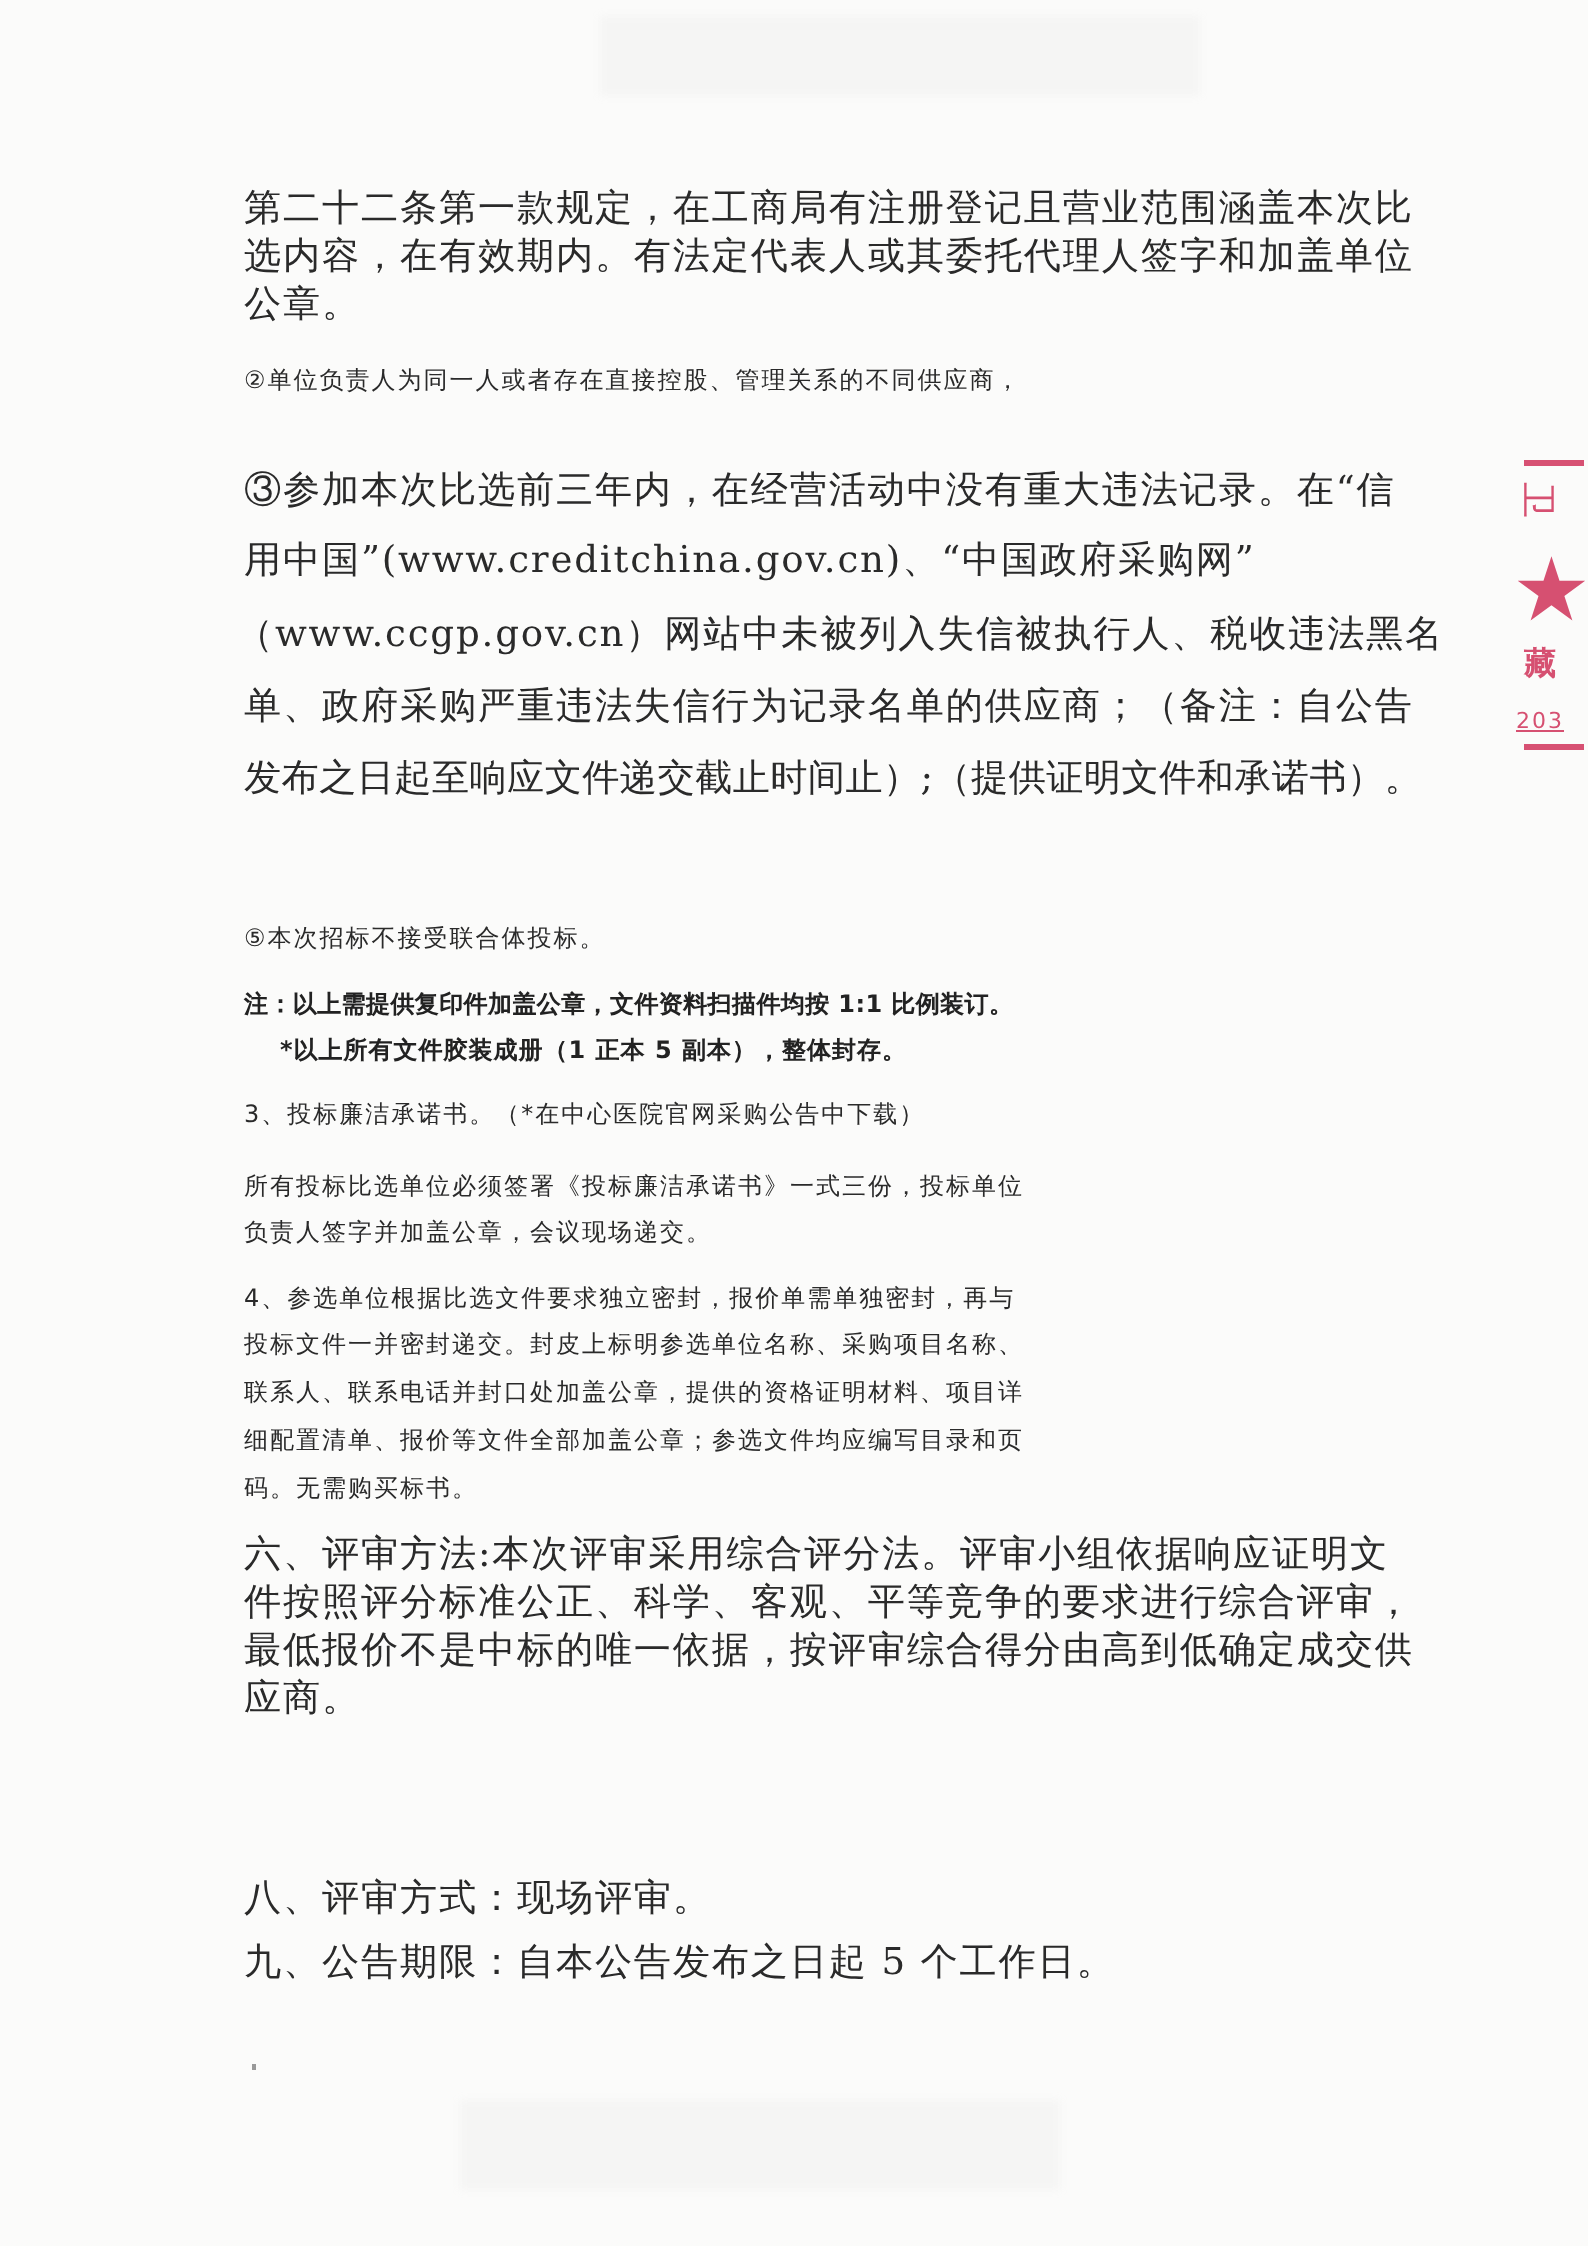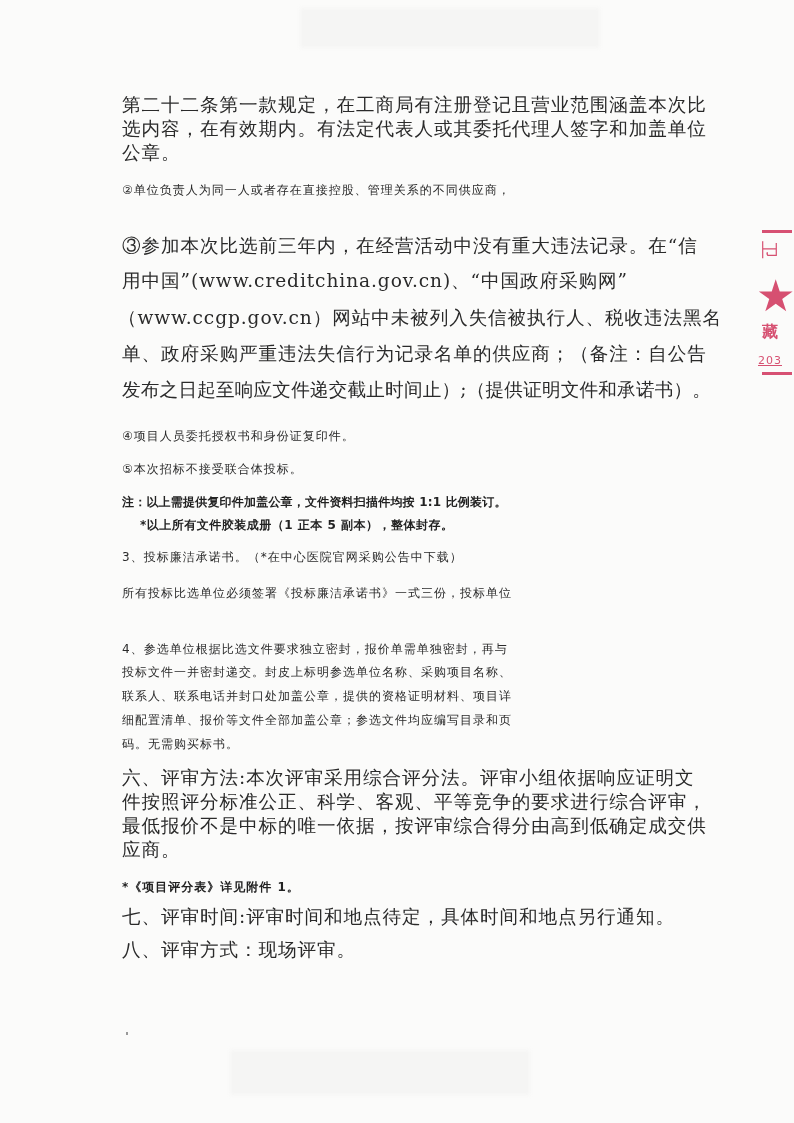--- a/index.html
+++ b/index.html
@@ -43,44 +43,43 @@
   <div class="line" style="top:142px">公章。</div>
 
   <div class="line sans" style="top:179px">②单位负责人为同一人或者存在直接控股、管理关系的不同供应商，</div>
 
   <div class="line" style="top:235px">③参加本次比选前三年内，在经营活动中没有重大违法记录。在“信</div>
   <div class="line" style="top:270px">用中国”(www.creditchina.gov.cn)、“中国政府采购网”</div>
   <div class="line" style="top:307px;left:118px">（www.ccgp.gov.cn）网站中未被列入失信被执行人、税收违法黑名</div>
   <div class="line" style="top:343px">单、政府采购严重违法失信行为记录名单的供应商；（备注：自公告</div>
   <div class="line" style="top:379px;letter-spacing:0.2px">发布之日起至响应文件递交截止时间止）;（提供证明文件和承诺书）。</div>
 
-  <div class="line sans" style="top:425px">④项目人员委托授权书和身份证复印件。</div>
   <div class="line sans" style="top:458px">⑤本次招标不接受联合体投标。</div>
 
   <div class="line sans bold" style="top:491px;letter-spacing:0.2px">注：以上需提供复印件加盖公章，文件资料扫描件均按 1:1 比例装订。</div>
   <div class="line sans bold indent" style="top:514px;letter-spacing:0.5px">*以上所有文件胶装成册（1 正本 5 副本），整体封存。</div>
 
   <div class="line sans" style="top:546px">3、投标廉洁承诺书。（*在中心医院官网采购公告中下载）</div>
   <div class="line sans" style="top:582px">所有投标比选单位必须签署《投标廉洁承诺书》一式三份，投标单位</div>
+  <div class="line sans" style="top:605px">负责人签字并加盖公章，会议现场递交。</div>
 
   <div class="line sans" style="top:638px">4、参选单位根据比选文件要求独立密封，报价单需单独密封，再与</div>
   <div class="line sans" style="top:685px">联系人、联系电话并封口处加盖公章，提供的资格证明材料、项目详</div>
   <div class="line sans" style="top:661px">投标文件一并密封递交。封皮上标明参选单位名称、采购项目名称、</div>
   <div class="line sans" style="top:709px">细配置清单、报价等文件全部加盖公章；参选文件均应编写目录和页</div>
   <div class="line sans" style="top:733px">码。无需购买标书。</div>
 
   <div class="line" style="top:767px">六、评审方法:本次评审采用综合评分法。评审小组依据响应证明文</div>
   <div class="line" style="top:791px">件按照评分标准公正、科学、客观、平等竞争的要求进行综合评审，</div>
   <div class="line" style="top:815px">最低报价不是中标的唯一依据，按评审综合得分由高到低确定成交供</div>
   <div class="line" style="top:839px">应商。</div>
 
-  <div class="line sans bold" style="top:876px">*《项目评分表》详见附件 1。</div>
 
-  <div class="line" style="top:906px">七、评审时间:评审时间和地点待定，具体时间和地点另行通知。</div>
   <div class="line" style="top:939px">八、评审方式：现场评审。</div>
+  <div class="line" style="top:971px">九、公告期限：自本公告发布之日起 5 个工作日。</div>
 
   <div class="dot"></div>
 
   <div class="stamp">
     <div class="bar" style="top:8px"></div>
     <div class="txt1">卫</div>
     <div class="star">★</div>
     <div class="txt2">藏</div>
     <div class="num">203</div>
     <div class="bar" style="top:150px"></div>

